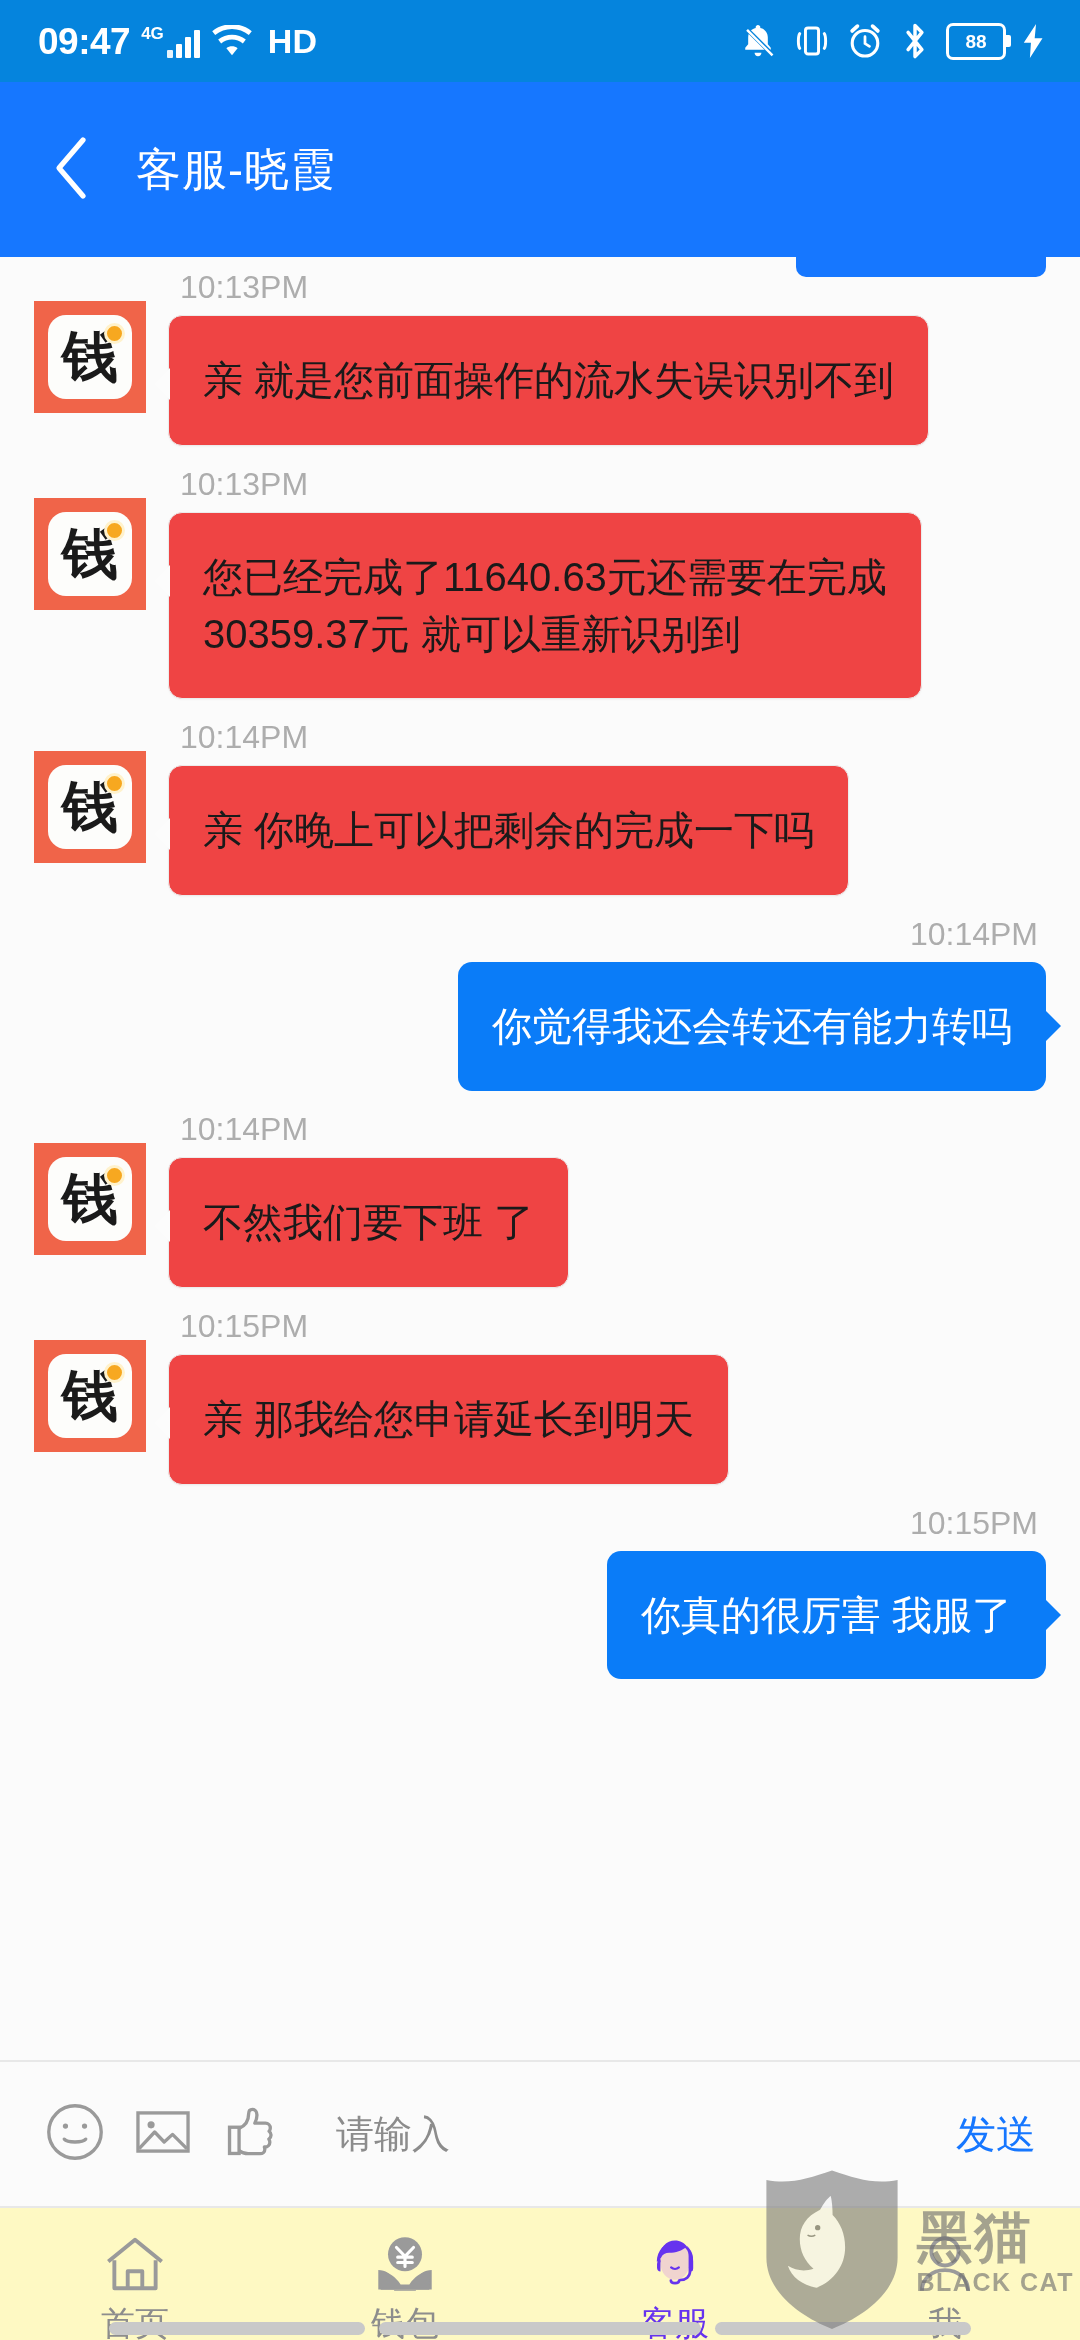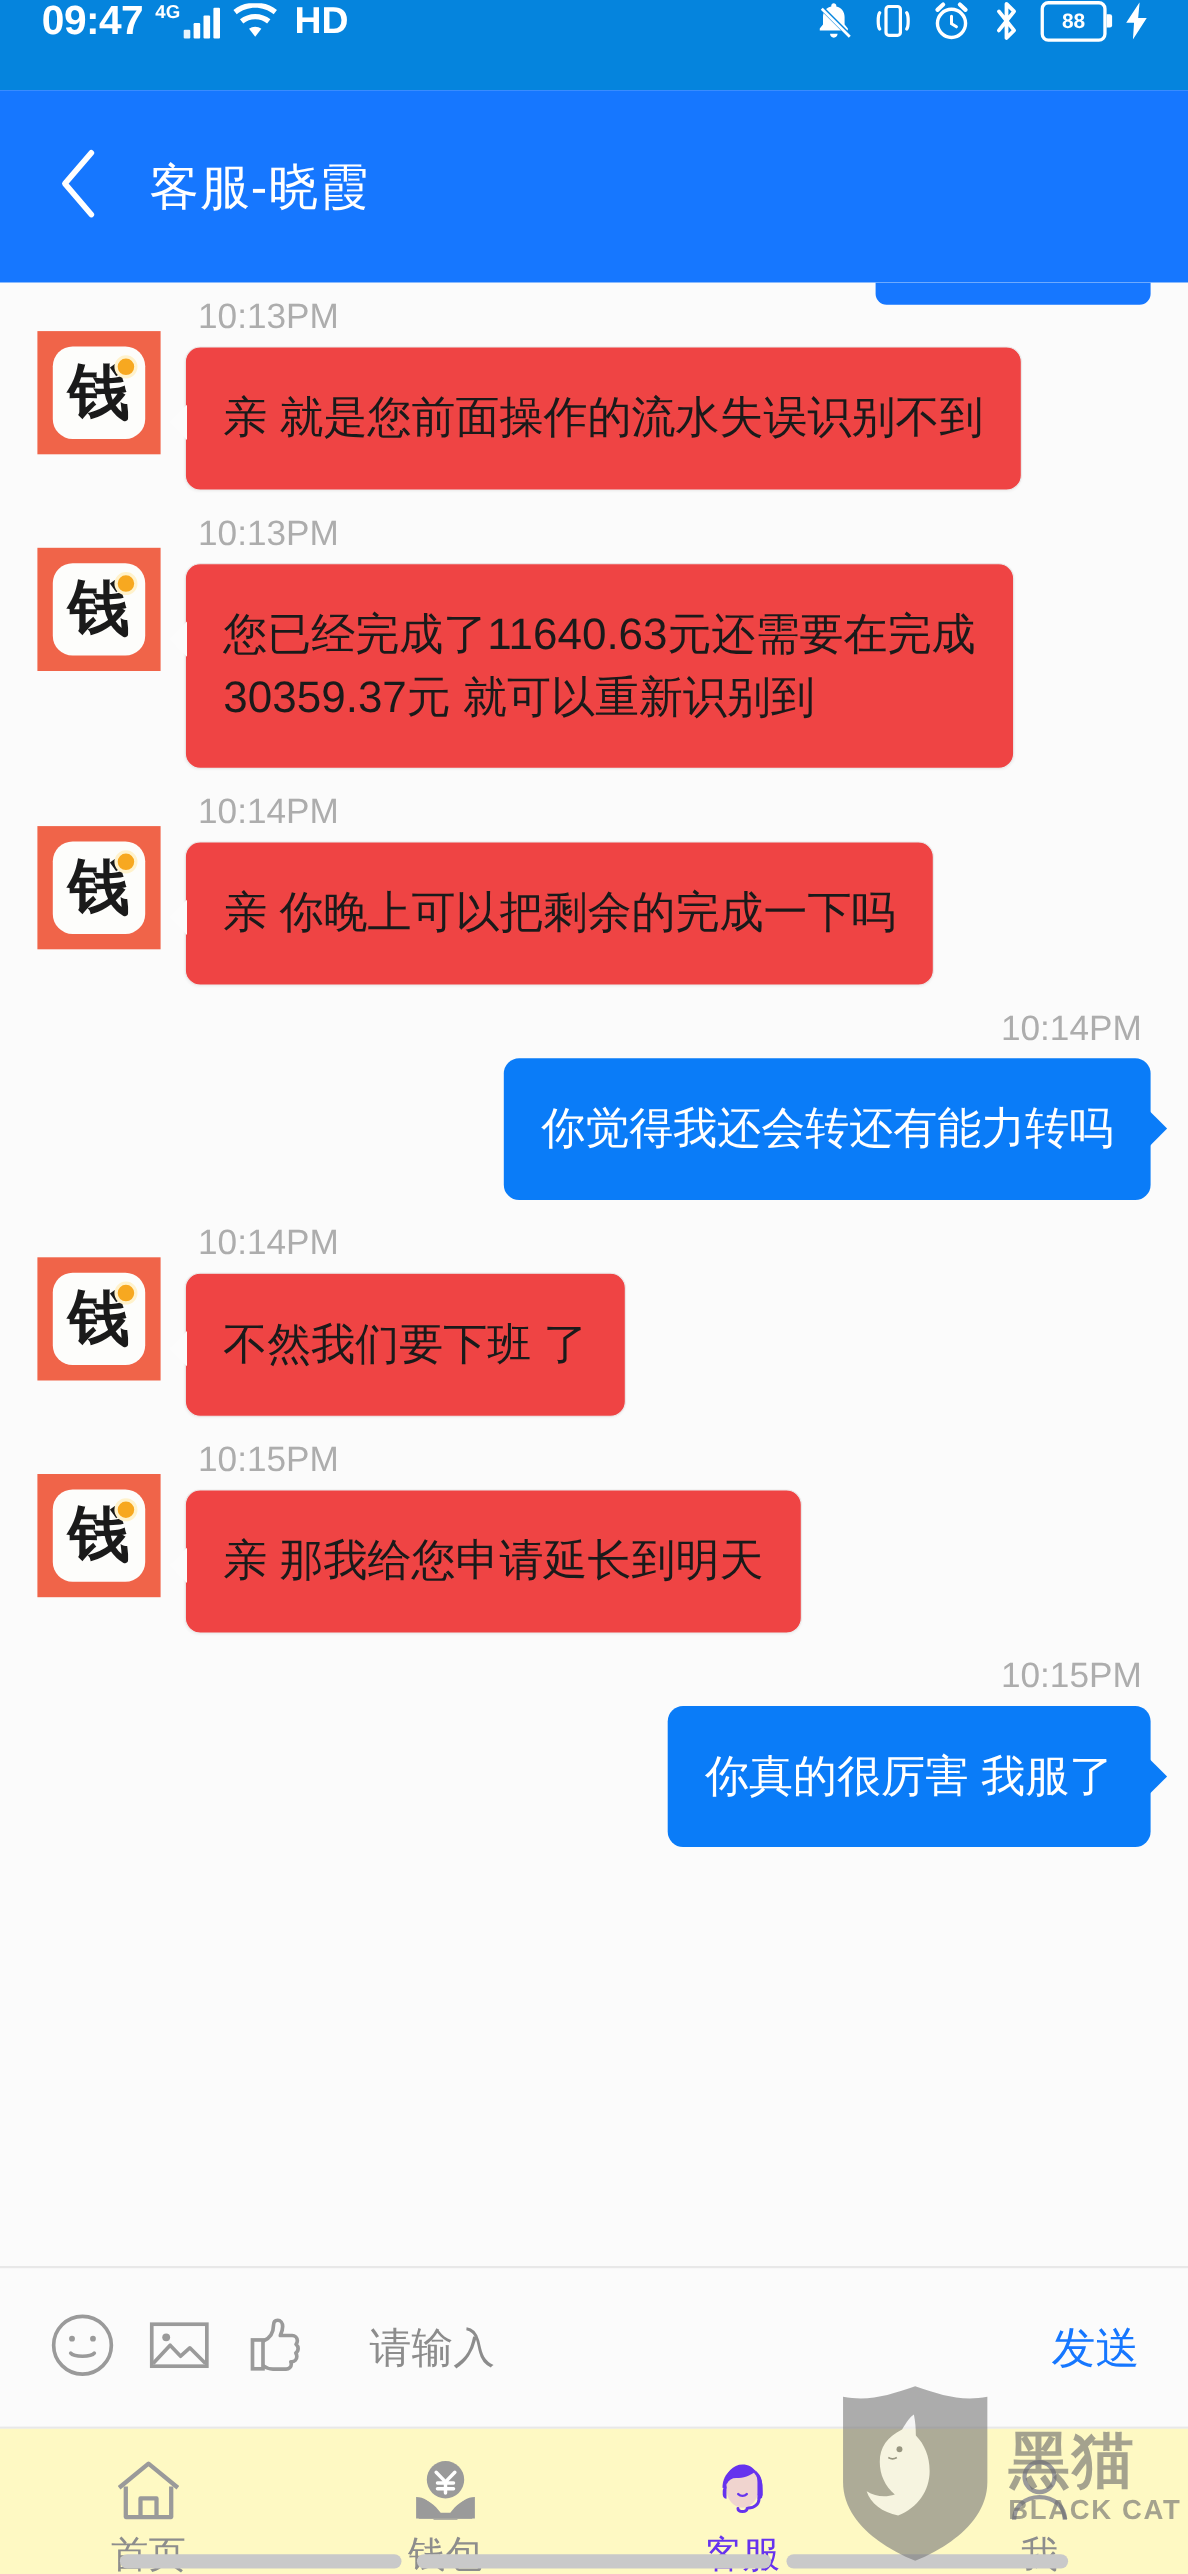--- a/index.html
+++ b/index.html
@@ -8,21 +8,21 @@
     font-family:"Liberation Sans","DejaVu Sans",sans-serif;
     background:#ffffff;
     overflow:hidden;
     position:relative;
   }
   .phone { width:1080px; height:2340px; display:flex; flex-direction:column; position:relative; }
 
   
   .statusbar {
     height:82px; background:#0584dd; flex:0 0 auto;
-    display:flex; align-items:flex-start; justify-content:space-between;
+    display:flex; align-items:center; justify-content:space-between;
     padding:0 34px 0 38px; color:#ffffff;
   }
   .sb-left { display:flex; align-items:center; gap:11px; }
   .sb-clock { font-size:37px; font-weight:bold; letter-spacing:-0.5px; line-height:1; }
   .sb-right { display:flex; align-items:center; gap:16px; }
   .ico { display:block; }
   .sig-wrap { display:flex; align-items:flex-end; gap:3px; position:relative; }
   .sig-4g { font-size:17px; font-weight:bold; line-height:1; margin-bottom:16px; }
   .bars { display:flex; align-items:flex-end; gap:3px; height:29px; }
   .bars i { display:block; width:6px; background:#fff; border-radius:1px; }

